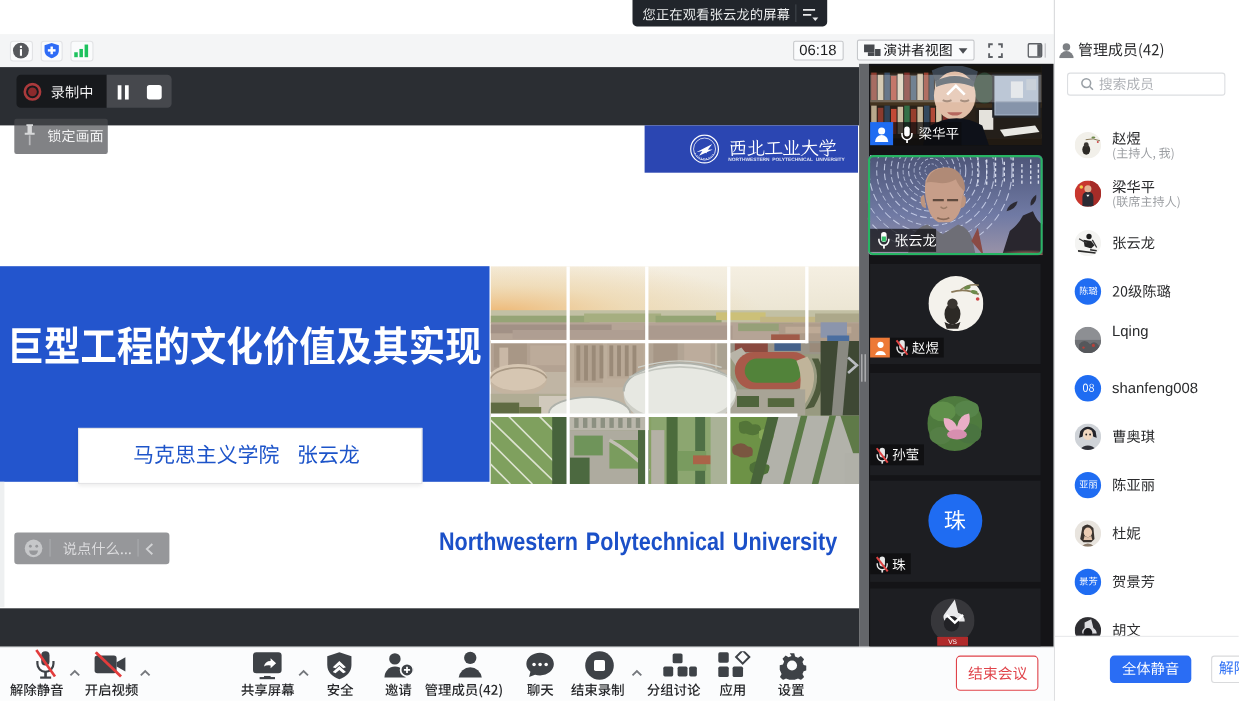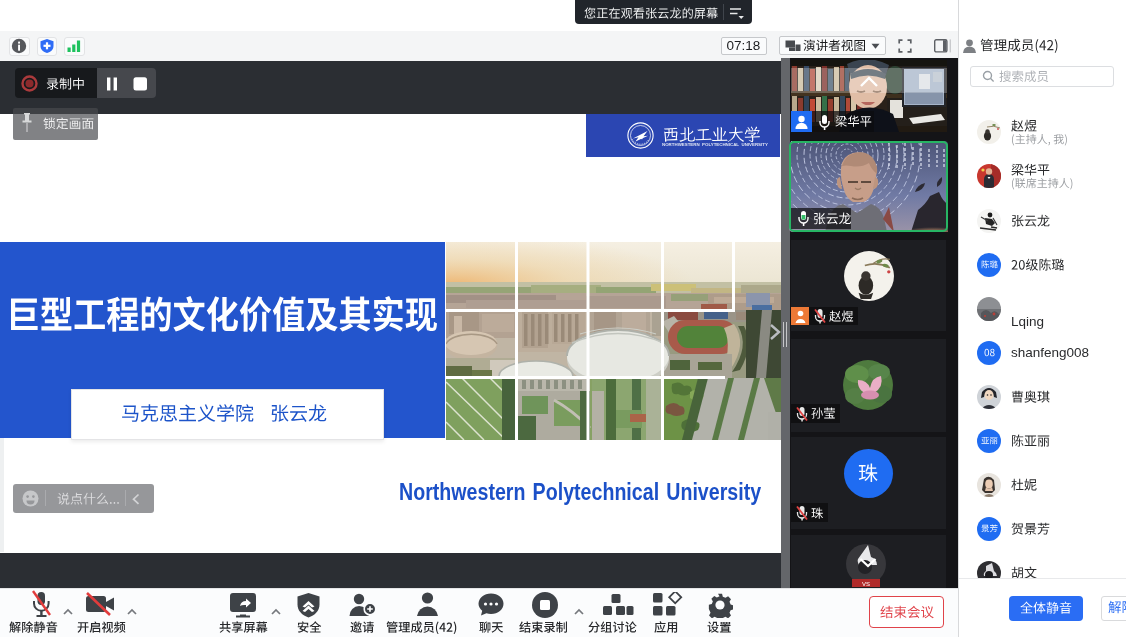--- a/index.html
+++ b/index.html
@@ -27,21 +27,21 @@
 <svg class="t" style="left:39px;top:38px" width="16" height="16">
 <path d="M8 1L14.5 3.2V8c0 3.6-2.7 6-6.5 7C4.2 14 1.5 11.6 1.5 8V3.2Z" fill="#2f6cf6"></path>
 <rect x="6.9" y="4.3" width="2.2" height="7" fill="#fff"></rect>
     <rect x="4.5" y="6.7" width="7" height="2.2" fill="#fff"></rect>
   </svg>
 <svg class="t" style="left:66px;top:38px" width="17" height="16">
 <rect x="1.5" y="9.5" width="3.2" height="4.5" fill="#1ec25e"></rect>
     <rect x="6.2" y="6.5" width="3.2" height="7.5" fill="#1ec25e"></rect>
     <rect x="10.9" y="2.5" width="3.2" height="11.5" fill="#1ec25e"></rect>
   </svg>
-<div class="a" style="left:720.5px;top:36.5px;width:46px;height:18px;background:#fafbfc;border:1px solid #c6c8cb;border-radius:2px;color:#1c1d1f;font-size:13.5px;line-height:16.5px;text-align:center">07:18</div>
+<div class="a" style="left:720.5px;top:36.5px;width:46px;height:18px;background:#fafbfc;border:1px solid #c6c8cb;border-radius:2px;color:#1c1d1f;font-size:13.5px;line-height:16.5px;text-align:center">06:18</div>
 <div class="a" style="left:778.5px;top:36px;width:107px;height:19px;background:#fafbfc;border:1px solid #c6c8cb;border-radius:2px"></div>
 <svg class="t" style="left:785px;top:39.5px" width="16" height="13">
 <path d="M0.5 0.5h9.5v7h-9.5zM10.5 4.5h5v6.5h-5z" fill="#474a4f"></path>
     <path d="M4 7.5h6v3.5h-6z" fill="#474a4f"></path>
   </svg>
 <svg class="t" style="left:802.5px;top:36.1px" width="66" height="20">
     <path transform="translate(0,14.1)" d="M8.5 -0.8C9.4 -0.3 10.6 0.5 11.2 0.9L11.9 0.3C11.3 -0.1 10.1 -0.8 9.2 -1.3ZM6.1 -1.2C5.4 -0.6 4.3 -0.1 3.3 0.2C3.5 0.4 3.8 0.8 4 0.9C5 0.5 6.2 -0.2 7 -0.8ZM1.2 -9.7C1.9 -9.4 2.7 -8.9 3.1 -8.5L3.7 -9.3C3.3 -9.6 2.4 -10.1 1.8 -10.4ZM0.5 -6.3C1.1 -6 2 -5.5 2.4 -5.2L2.9 -6C2.5 -6.3 1.6 -6.7 1 -7ZM0.8 0.1 1.7 0.7C2.3 -0.5 2.9 -2 3.5 -3.3L2.7 -3.9C2.2 -2.5 1.4 -0.9 0.8 0.1ZM6.8 -10.4C6.9 -10.1 7.1 -9.7 7.2 -9.4H3.9V-7.3H4.8V-8.6H10.8V-7.3H11.7V-9.4H8.3C8.2 -9.8 7.9 -10.3 7.7 -10.6ZM5.2 -3.2H7.3V-2.1H5.2ZM8.2 -3.2H10.3V-2.1H8.2ZM5.2 -5H7.3V-3.9H5.2ZM8.2 -5H10.3V-3.9H8.2ZM4.8 -7.4V-6.7H7.3V-5.7H4.3V-1.4H11.2V-5.7H8.2V-6.7H10.7V-7.4ZM13.9 -9.8C14.6 -9.2 15.4 -8.3 15.8 -7.8L16.5 -8.4C16.1 -9 15.2 -9.8 14.6 -10.4ZM13.1 -6.6V-5.7H14.9V-1.3C14.9 -0.8 14.5 -0.3 14.3 -0.2C14.4 0 14.7 0.4 14.8 0.7C14.9 0.4 15.3 0.2 17.3 -1.4C17.2 -1.6 17.1 -2 17 -2.2L15.8 -1.4V-6.6ZM22 -7.2V-4.2H19.7L19.7 -4.8V-7.2ZM18.8 -10.6V-8.1H17.1V-7.2H18.8V-4.8L18.8 -4.2H16.8V-3.3H18.7C18.6 -1.9 18.1 -0.6 16.9 0.4C17.2 0.6 17.5 0.8 17.7 1C19.1 -0.1 19.5 -1.6 19.7 -3.3H22V1H22.9V-3.3H24.7V-4.2H22.9V-7.2H24.5V-8.1H22.9V-10.6H22V-8.1H19.7V-10.6ZM35.7 -10.2C35.3 -9.6 34.8 -9 34.3 -8.5V-9H31.2V-10.6H30.2V-9H27V-8.2H30.2V-6.5H25.9V-5.7H30.8C29.2 -4.6 27.4 -3.8 25.6 -3.2C25.8 -3 26.1 -2.6 26.2 -2.4C27 -2.7 27.8 -3 28.5 -3.4V1H29.5V0.6H34.6V1H35.6V-4.4H30.3C31 -4.8 31.7 -5.2 32.4 -5.7H37.1V-6.5H33.5C34.6 -7.5 35.7 -8.6 36.6 -9.7ZM31.2 -6.5V-8.2H34C33.4 -7.6 32.7 -7 32.1 -6.5ZM29.5 -1.5H34.6V-0.2H29.5ZM29.5 -2.3V-3.6H34.6V-2.3ZM43.5 -10V-3.3H44.4V-9.1H48.3V-3.3H49.2V-10ZM39.7 -10.1C40.2 -9.6 40.7 -8.9 40.9 -8.5L41.7 -9C41.5 -9.4 40.9 -10.1 40.5 -10.6ZM45.8 -8.2V-5.7C45.8 -3.7 45.4 -1.3 42.3 0.3C42.4 0.5 42.8 0.8 42.9 1C44.8 0 45.8 -1.3 46.3 -2.7V-0.3C46.3 0.6 46.6 0.8 47.5 0.8H48.6C49.7 0.8 49.8 0.3 50 -1.7C49.7 -1.7 49.4 -1.9 49.2 -2.1C49.1 -0.2 49.1 0.1 48.6 0.1H47.6C47.2 0.1 47.1 0 47.1 -0.4V-3.5H46.5C46.7 -4.2 46.7 -5 46.7 -5.7V-8.2ZM38.6 -8.4V-7.5H41.6C40.9 -5.9 39.6 -4.4 38.3 -3.5C38.4 -3.3 38.7 -2.8 38.7 -2.6C39.2 -2.9 39.7 -3.4 40.2 -3.9V1H41.1V-4.4C41.5 -3.9 42.1 -3.1 42.3 -2.8L42.9 -3.5C42.7 -3.8 41.8 -4.8 41.3 -5.3C41.9 -6.2 42.4 -7.1 42.8 -8.1L42.3 -8.5L42.1 -8.4ZM55.1 -3.5C56.1 -3.3 57.4 -2.9 58.1 -2.5L58.5 -3.1C57.8 -3.5 56.5 -3.9 55.5 -4.1ZM53.9 -1.9C55.6 -1.7 57.8 -1.2 59 -0.8L59.4 -1.5C58.2 -1.9 56 -2.4 54.3 -2.6ZM51.5 -10V1H52.4V0.5H61V1H62V-10ZM52.4 -0.4V-9.2H61V-0.4ZM55.6 -8.9C55 -7.9 53.9 -6.9 52.8 -6.3C53 -6.1 53.3 -5.8 53.5 -5.7C53.9 -5.9 54.3 -6.2 54.6 -6.6C55 -6.2 55.5 -5.8 56 -5.5C54.9 -5 53.7 -4.6 52.6 -4.4C52.8 -4.2 53 -3.8 53 -3.6C54.3 -3.9 55.6 -4.3 56.8 -5C57.8 -4.4 59 -4 60.2 -3.7C60.4 -4 60.6 -4.3 60.8 -4.4C59.7 -4.6 58.6 -5 57.6 -5.4C58.5 -6.1 59.3 -6.8 59.8 -7.6L59.3 -8L59.2 -7.9H55.9C56.1 -8.2 56.3 -8.4 56.4 -8.6ZM55.2 -7.1 55.3 -7.2H58.5C58.1 -6.7 57.5 -6.2 56.8 -5.9C56.1 -6.2 55.6 -6.6 55.2 -7.1Z" fill="#1c1d1f"></path>
   </svg>
 <svg class="t" style="left:871px;top:43px" width="10" height="7">
     <path d="M0.5 0.8h8l-4 5z" fill="#4a4d52"></path>
@@ -567,21 +567,21 @@
       </clipPath>
     </defs>
     <g clip-path="url(#cpgray)">
       <rect width="24" height="24" fill="#8d8f93"></rect>
       <rect y="12" width="24" height="12" fill="#6f7175"></rect>
       <path d="M4 16 q5 -6 10 0 q4 -4 8 1 l0 7 h-18z" fill="#55575b"></path>
       <circle cx="17" cy="17" r="1.4" fill="#b8413a"></circle>
       <circle cx="8" cy="19" r="1.1" fill="#b8413a"></circle>
     </g>
   </svg>
-<div class="a" style="left:1011px;top:314px;font-size:13.5px;color:#2a2b2d;line-height:16px">Lqing</div>
+<div class="a" style="left:1011px;top:293px;font-size:13.5px;color:#2a2b2d;line-height:16px">Lqing</div>
 <div class="a" style="left:977px;top:340.5px;width:24px;height:24px;border-radius:50%;background:#1f6cf2"></div>
 <svg class="t" style="left:983.5px;top:344.9px" width="14" height="16">
     <path transform="translate(0,11.2)" d="M2.8 0.1C4.2 0.1 5.1 -1.1 5.1 -3.7C5.1 -6.2 4.2 -7.5 2.8 -7.5C1.4 -7.5 0.5 -6.2 0.5 -3.7C0.5 -1.1 1.4 0.1 2.8 0.1ZM2.8 -0.6C1.9 -0.6 1.4 -1.5 1.4 -3.7C1.4 -5.8 1.9 -6.7 2.8 -6.7C3.6 -6.7 4.2 -5.8 4.2 -3.7C4.2 -1.5 3.6 -0.6 2.8 -0.6ZM8.3 0.1C9.7 0.1 10.6 -0.7 10.6 -1.8C10.6 -2.8 10.1 -3.3 9.4 -3.7V-3.7C9.8 -4.1 10.4 -4.7 10.4 -5.5C10.4 -6.6 9.6 -7.4 8.4 -7.4C7.2 -7.4 6.4 -6.7 6.4 -5.6C6.4 -4.8 6.8 -4.3 7.3 -3.9V-3.9C6.7 -3.5 6 -2.8 6 -1.8C6 -0.7 7 0.1 8.3 0.1ZM8.8 -4C8 -4.3 7.2 -4.7 7.2 -5.6C7.2 -6.3 7.7 -6.8 8.4 -6.8C9.1 -6.8 9.6 -6.2 9.6 -5.5C9.6 -4.9 9.3 -4.4 8.8 -4ZM8.4 -0.6C7.5 -0.6 6.8 -1.1 6.8 -1.9C6.8 -2.6 7.2 -3.2 7.8 -3.6C8.9 -3.1 9.8 -2.8 9.8 -1.8C9.8 -1.1 9.2 -0.6 8.4 -0.6Z" fill="#fff"></path>
   </svg>
 <div class="a" style="left:1011px;top:344.5px;font-size:13.5px;color:#2a2b2d;line-height:16px">shanfeng008</div>
 <svg class="t" style="left:977px;top:384.5px" width="24" height="24" viewBox="0 0 24 24">
     <defs>
       <clipPath id="cpanime">
         <circle cx="12" cy="12" r="12"></circle>
       </clipPath>

